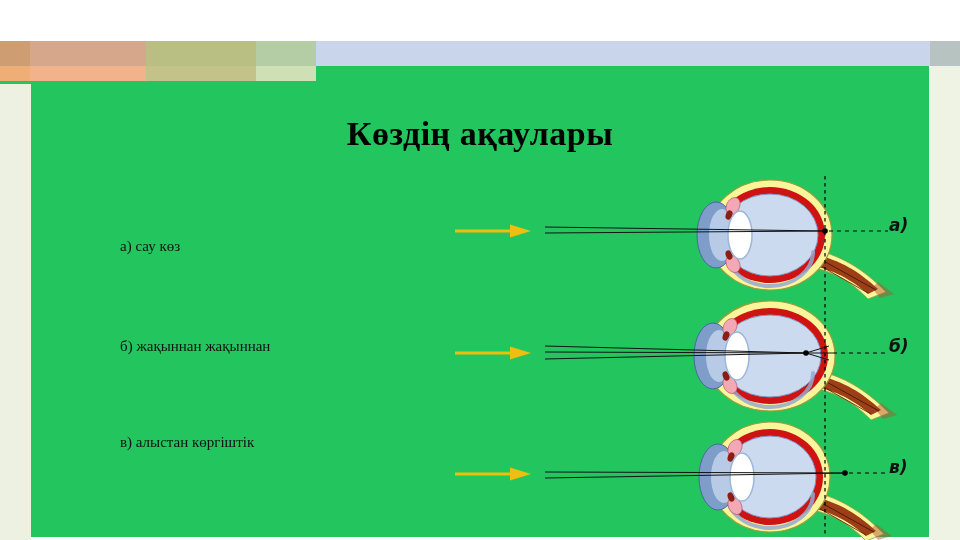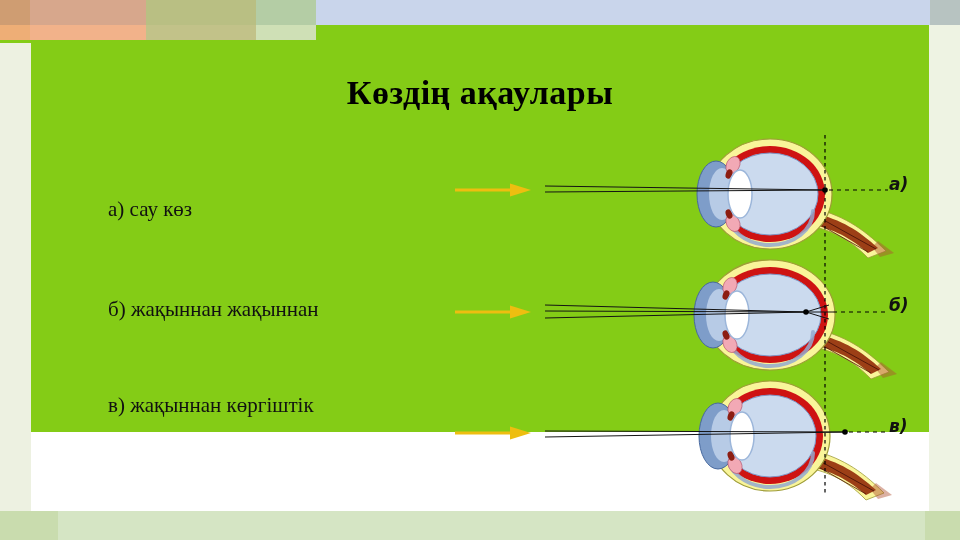--- a/index.html
+++ b/index.html
@@ -1,38 +1,38 @@
 <!DOCTYPE html>
 <html><head>
 <meta charset="utf-8">
 <style>
   html,body{margin:0;padding:0;}
   body{width:960px;height:540px;overflow:hidden;background:#fff;}
-  .slide{position:relative;width:960px;height:432px;background:#84cc16;font-family:"Liberation Serif",serif;}
+  .slide{position:relative;width:960px;height:496px;background:#22c55e;font-family:"Liberation Serif",serif;margin-top:41px;}
   
   .bar{position:absolute;}
   .b1{left:0;top:0;width:30px;height:25px;background:#cf9d72;}
   .b2{left:30px;top:0;width:116px;height:25px;background:#d7a78c;}
   .b3{left:146px;top:0;width:110px;height:25px;background:#b9bf83;}
   .b4{left:256px;top:0;width:60px;height:25px;background:#b4cda5;}
   .b5{left:316px;top:0;width:614px;height:25px;background:#c9d5eb;}
   .b6{left:930px;top:0;width:30px;height:25px;background:#b7c3c1;}
   .s1{left:0;top:25px;width:30px;height:15px;background:#eeae76;}
   .s2{left:30px;top:25px;width:116px;height:15px;background:#f2b28a;}
   .s3{left:146px;top:25px;width:110px;height:15px;background:#c2c289;}
   .s4{left:256px;top:25px;width:60px;height:15px;background:#cfe0b6;}
   .leftcol{left:0;top:43px;width:31px;height:468px;background:#edf1e1;}
   .rightcol{left:929px;top:25px;width:31px;height:486px;background:#eef3e3;}
   .bottomband{left:0;top:511px;width:960px;height:29px;background:#d5e5c4;}
   .bottomleft{left:0;top:511px;width:58px;height:29px;background:#c9dcae;}
   .bottomright{left:925px;top:511px;width:35px;height:29px;background:#c9dcae;}
 
   .title{position:absolute;left:0;right:0;top:74px;text-align:center;
          font-weight:bold;font-size:34px;color:#000;letter-spacing:0.5px;}
-  .list-item{position:absolute;left:108px;font-size:21px;color:#111;white-space:nowrap;}
+  .list-item{position:absolute;left:120px;font-size:15px;color:#111;white-space:nowrap;}
   .item-a{top:197px;}
   .item-b{top:297px;}
   .item-c{top:393px;}
 
   .diagram-row{position:absolute;left:440px;width:520px;height:126px;}
   .row-a{top:131px;}
   .row-b{top:252px;}
   .row-c{top:373px;}
   .eye-svg{position:absolute;left:0;top:0;overflow:visible;}
   .row-label{position:absolute;left:449px;top:43px;
@@ -57,21 +57,21 @@
   <div class="bar leftcol"></div>
   <div class="bar rightcol"></div>
   <div class="bar bottomband"></div>
   <div class="bar bottomleft"></div>
   <div class="bar bottomright"></div>
 
   <div class="title">Көздің ақаулары</div>
 
   <div class="list-item item-a">а) сау көз</div>
   <div class="list-item item-b">б) жақыннан жақыннан</div>
-  <div class="list-item item-c">в) жақыннан көргіштік</div>
+  <div class="list-item item-c">в) алыстан көргіштік</div>
 
   <div class="diagram-row row-a">
     <svg class="eye-svg" width="455" height="126" viewBox="0 0 455 126">
         <path d="M 370,76 C 402,84 422,96 446,120 L 428,127 C 406,104 386,98 366,94 Z" fill="#F9F59A" stroke="#9E9C38" stroke-width="0.8"></path>
         <polygon points="438,110 454,122 440,126 432,116" fill="#B05030" opacity="0.45"></polygon>
         <path d="M 374,82 C 402,89 418,99 438,117 L 428,122 C 406,103 388,97 370,93 Z" fill="#9C3F16"></path>
         <line x1="380" y1="87" x2="436" y2="118" stroke="#54180A" stroke-width="1"></line>
         <line x1="377" y1="92" x2="428" y2="121" stroke="#54180A" stroke-width="0.8"></line>
         <ellipse cx="330" cy="63" rx="62" ry="55" fill="#F9F59A" stroke="#9E9C38" stroke-width="1.2"></ellipse>
         <ellipse cx="330" cy="63" rx="55" ry="48" fill="#CE1312"></ellipse>

